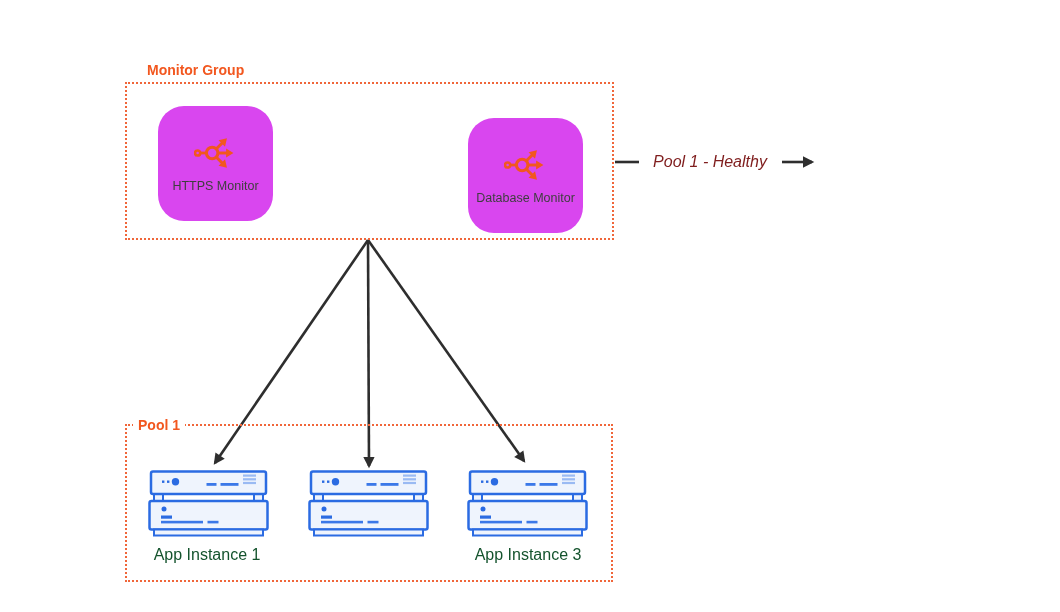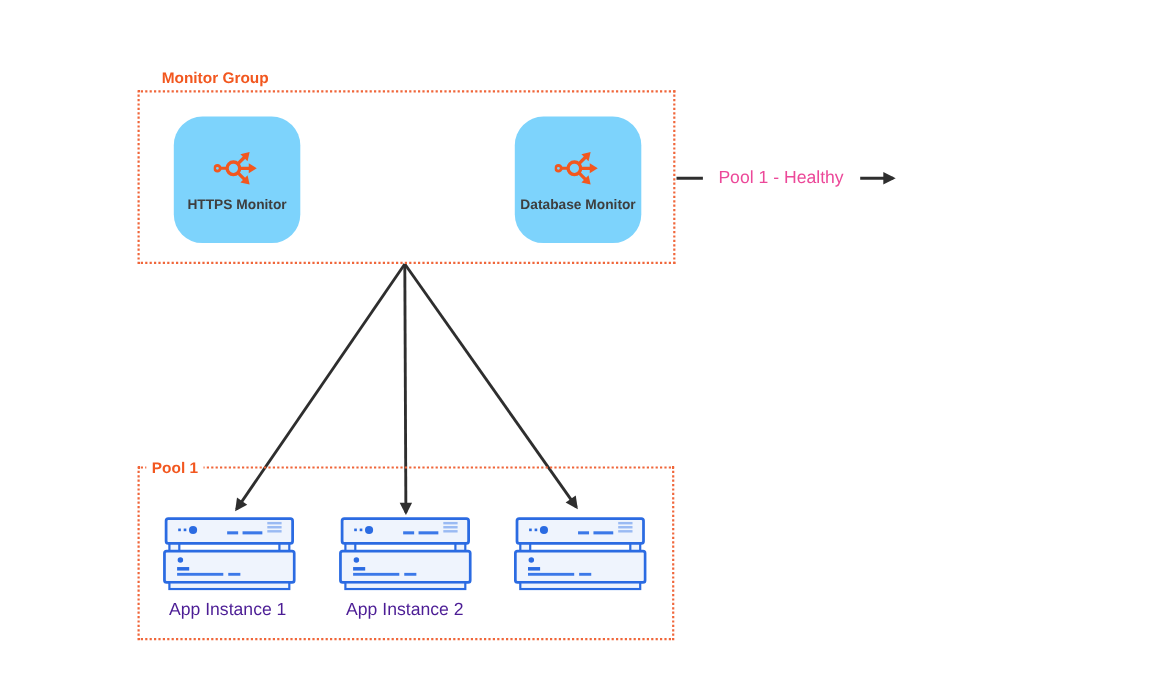--- a/index.html
+++ b/index.html
@@ -22,24 +22,23 @@
     font-weight:bold;
     color:#F2571F;
     white-space:nowrap;
     line-height:16px;
   }
   .group-label.above{ left:20px; top:-22px; }
   .group-label.online{ left:6px; top:-9px; background:#ffffff; padding:0 5px; }
   .node-card{
     position:absolute;
     width:115px;height:115px;
-    background:#7dd3fc;
+    background:#d946ef;
     border-radius:26px;
     box-sizing:border-box;
-    font-weight:bold;
   }
   .node-card .icon{
     position:absolute;
     left:50%; top:28px;
     transform:translateX(-50%);
     width:44px;height:38px;
   }
   .node-label{
     position:absolute;
     left:0; right:0; top:72px;
@@ -52,35 +51,36 @@
     position:absolute;
     left:0;top:0;
     pointer-events:none;
   }
   .edge-label{
     position:absolute;
     left:638px; top:131px;
     width:144px; height:22px;
     text-align:center;
     font-size:16px;
-    color:#ec4899;
+    color:#7f1d1d;
     line-height:22px;
     white-space:nowrap;
+    font-style:italic;
   }
   .server{
     position:absolute;
     width:121px;height:67px;
   }
   .server-label{
     position:absolute;
     width:130px;
     top:525px;
     text-align:center;
     font-size:16px;
-    color:#4c1d95;
+    color:#14532d;
     line-height:20px;
     white-space:nowrap;
   }
   .defs-holder{ position:absolute; width:0; height:0; overflow:hidden; }
 </style>
 </head>
 <body>
 
 <svg class="defs-holder" aria-hidden="true">
   <defs>
@@ -154,21 +154,21 @@
   </div>
 
   <div class="node-card" style="left:158px;top:86px;">
     <svg class="icon">
         <use href="#sym-lb-icon"></use>
       </svg>
     <div class="node-label">HTTPS Monitor</div>
   </div>
 
 
-  <div class="node-card" style="left:468px;top:86px;">
+  <div class="node-card" style="left:468px;top:98px;">
     <svg class="icon">
         <use href="#sym-lb-icon"></use>
       </svg>
     <div class="node-label">Database Monitor</div>
   </div>
 
   <div class="edge-label">Pool 1 - Healthy</div>
 
 
   <div class="group-box" style="left:125px;top:404px;width:488px;height:158px;">
@@ -179,15 +179,15 @@
       <use href="#sym-server"></use>
     </svg>
   <svg class="server" style="left:308px;top:450px;">
       <use href="#sym-server"></use>
     </svg>
   <svg class="server" style="left:467px;top:450px;">
       <use href="#sym-server"></use>
     </svg>
 
   <div class="server-label" style="left:142px;">App Instance 1</div>
-  <div class="server-label" style="left:303px;">App Instance 2</div>
+  <div class="server-label" style="left:463px;">App Instance 3</div>
 
 </div>
 
 </body></html>

